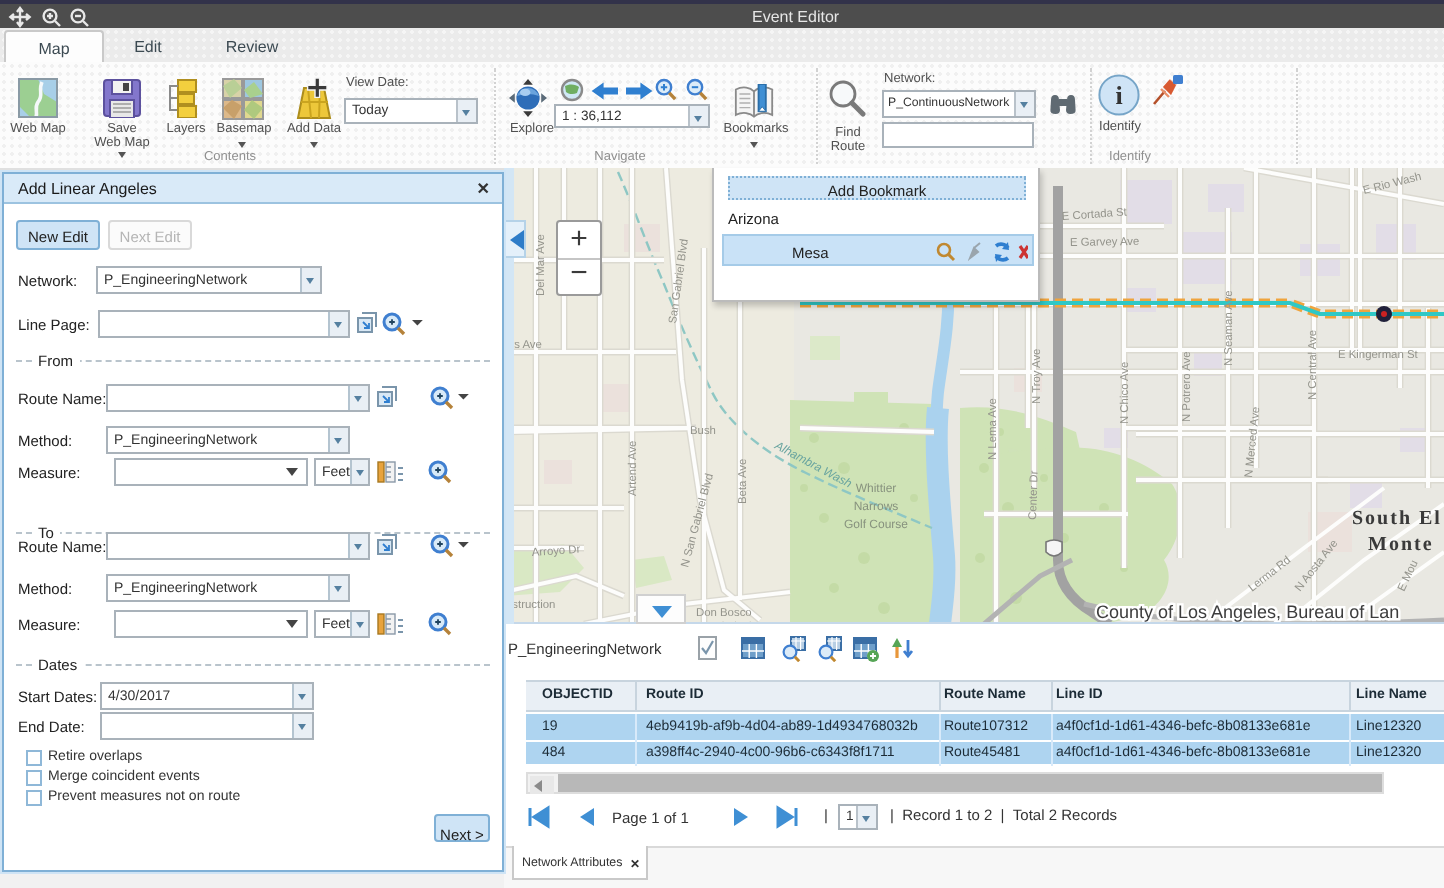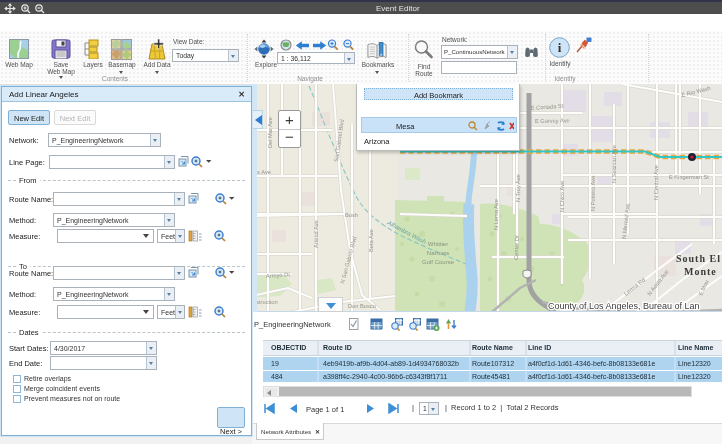--- a/index.html
+++ b/index.html
@@ -69,20 +69,25 @@
           <path d="M23.5 7.5 L26 10"></path>
           <path d="M19.5 5 L22.5 5 M21 3.5 L21 6.5"></path>
         <circle cx="35" cy="5" r="3.2"></circle>
           <path d="M37.5 7.5 L40 10"></path>
           <path d="M33.5 5 L36.5 5"></path>
       </g>
     </svg>
     <span class="title">Event Editor</span>
   </div>
 
+  <div id="tabrow" class="abs">
+    <div class="tab active" style="left:2px;width:50px;">Map</div>
+    <div class="tab" style="left:50px;width:48px;">Edit</div>
+    <div class="tab" style="left:100px;width:52px;">Review</div>
+  </div>
 
   <div id="ribbon" class="abs">
 
     <div class="gsep" style="left:247px;"></div>
     <div class="gsep" style="left:408px;"></div>
     <div class="gsep" style="left:545px;"></div>
     <div class="gsep" style="left:648px;"></div>
 
     <svg class="abs" style="left:9px;top:8px" width="20" height="20" viewBox="0 0 20 20">
       <rect x="0.5" y="0.5" width="19" height="19" fill="#9ccf92" stroke="#8a9aa5"></rect>
@@ -368,21 +373,21 @@
   <div class="abs" style="left:252px;top:110px;width:11px;height:19px;background:#e4f0fa;border:1px solid #b5d2e8;">
     <div style="position:absolute;left:1.5px;top:4px;border:5px solid transparent;border-right:7px solid #2e7cc8;border-left:none;"></div>
   </div>
 
   <div class="abs" style="left:318px;top:297px;width:25px;height:15px;background:#fdfdfd;border:1px solid #d0d0d0;">
     <div style="position:absolute;left:7px;top:5px;border:5px solid transparent;border-top:6px solid #3f8fd4;border-bottom:none;"></div>
   </div>
 
   <div class="abs" style="left:356px;top:84px;width:164px;height:67px;background:#fff;border:1px solid #bbb;border-top:none;box-shadow:1px 2px 3px rgba(0,0,0,0.2);">
     <div class="abs" style="left:7px;top:4px;width:149px;height:12px;background:#cfe4f6;border:1px dotted #7fb0d6;text-align:center;font-size:7.5px;padding-top:2px;color:#222;">Add Bookmark</div>
-    <div class="abs" style="left:7px;top:21px;font-size:7.5px;color:#222;margin-top:32px;">Arizona</div>
+    <div class="abs" style="left:7px;top:21px;font-size:7.5px;color:#222;">Arizona</div>
     <div class="abs" style="left:4px;top:33px;width:156px;height:16px;background:#c9e2f7;border:1px solid #a5cbe8;">
       <span style="position:absolute;left:4px;top:4px;font-size:7.5px;color:#222;padding-left:30px;">Mesa</span>
       <svg style="position:absolute;left:106px;top:3px" width="46" height="10" viewBox="0 0 46 10">
         <circle cx="4" cy="4" r="3" fill="none" stroke="#c08830" stroke-width="1.3"></circle>
         <path d="M6.2 6.2 L9 9" stroke="#c08830" stroke-width="1.5"></path>
         <path d="M17 8 L19 3 L21 5 Z M19 3 L22 0.5" fill="#9aa5ad" stroke="#9aa5ad"></path>
         <path d="M30 2 A4 4 0 0 1 36 3 M36 8 A4 4 0 0 1 30 7" stroke="#2f7fd0" stroke-width="1.8" fill="none"></path>
         <path d="M36 0 L36.5 4 L33 3.5 Z M30 10 L29.5 6 L33 6.5 Z" fill="#2f7fd0"></path>
         <path d="M42 2 L46 8 M46 2 L42 8" stroke="#cc3333" stroke-width="1.6"></path>
       </svg>
@@ -622,15 +627,15 @@
         <span class="dd"></span>
       </div>
 
     <div class="chk" style="left:11px;top:288px;"></div>
     <div class="ftext" style="left:22px;top:288px;">Retire overlaps</div>
     <div class="chk" style="left:11px;top:298px;"></div>
     <div class="ftext" style="left:22px;top:298px;">Merge coincident events</div>
     <div class="chk" style="left:11px;top:308px;"></div>
     <div class="ftext" style="left:22px;top:308px;">Prevent measures not on route</div>
 
-    <div class="pbtn" style="left:215px;top:320px;width:28px;height:14px;padding-top:19px;">Next &gt;</div>
+    <div class="pbtn" style="left:215px;top:320px;width:28px;height:14px;padding-top:5px;">Next &gt;</div>
   </div>
 </div>
 
 </body></html>

